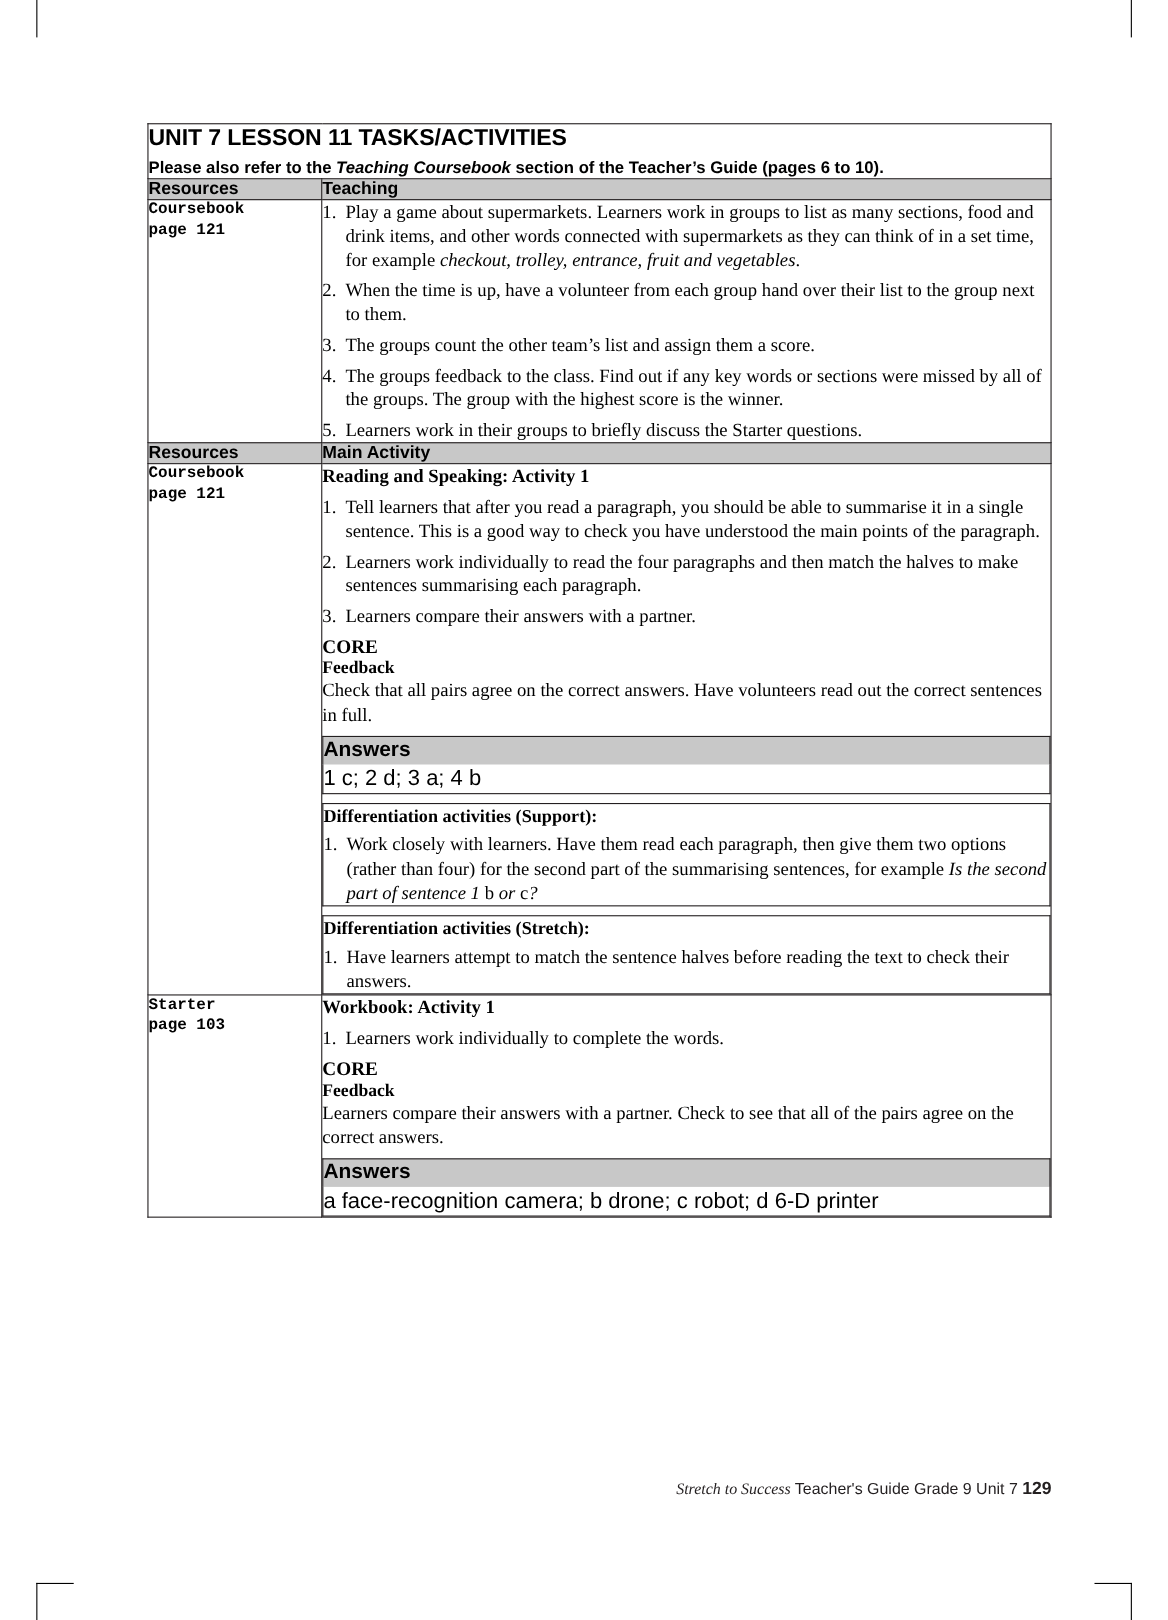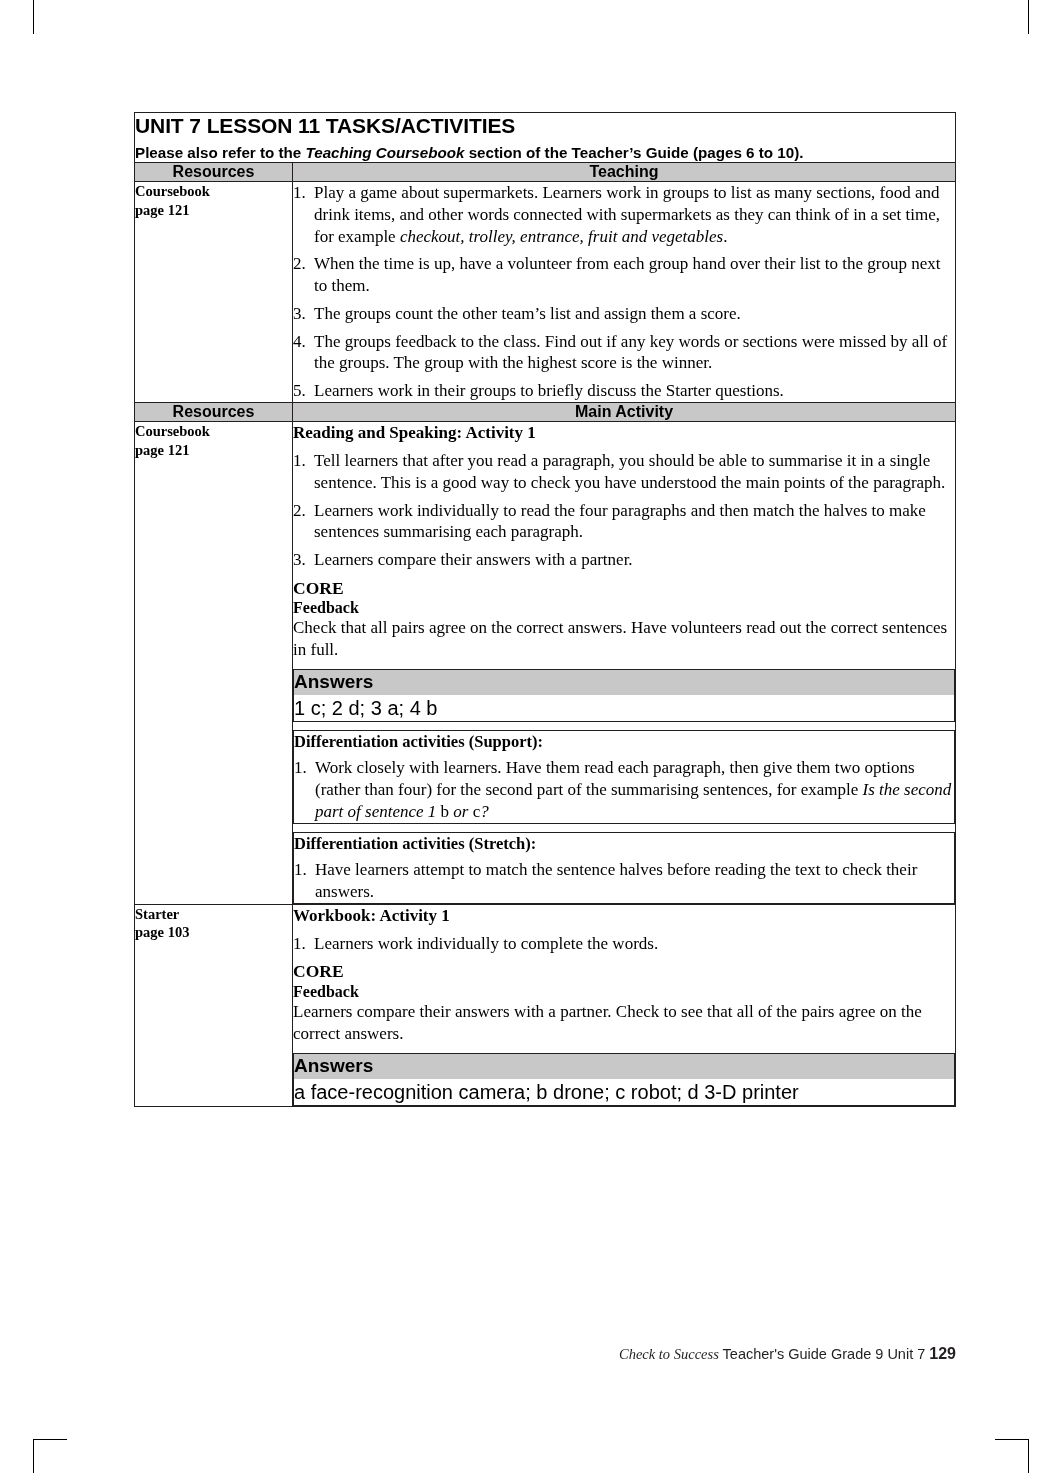--- a/index.html
+++ b/index.html
@@ -59,26 +59,25 @@
     line-height: 1.25;
   }
   .title-sub i { font-style: italic; }
 
   .hdr {
     background: #c8c8c8;
     font-family: "Liberation Sans", sans-serif;
     font-weight: bold;
     font-size: 16px;
     padding: 6px 8px 7px 8px;
-    text-align: center;
   }
 
   .res-cell {
     width: 158px;
-    font-family: Liberation Serif, serif;
+    font-family: Liberation Mono, monospace;
     font-weight: bold;
     font-size: 14.5px;
     line-height: 1.3;
     padding: 9px 8px 10px 8px;
     margin-left: 31px;
   }
 
   .body-cell {
     padding: 9px 10px 10px 10px;
     font-size: 17px;
@@ -295,25 +294,25 @@
           <div class="core">CORE</div>
           <div class="feedback-label">Feedback</div>
           <div class="feedback-text">Learners compare their answers with a partner. Check to see that all of the pairs agree on the correct answers.</div>
 
           <table class="inner">
             <tbody>
                 <tr>
               <td class="ans-hdr">Answers</td>
             </tr>
             <tr>
-              <td class="ans-body">a face-recognition camera; b drone; c robot; d 3-D printer</td>
+              <td class="ans-body">a face-recognition camera; b drone; c robot; d 6-D printer</td>
             </tr>
           </tbody>
             </table>
         </td>
       </tr>
     </tbody>
   </table>
 </div>
 
 <div class="footer">
-  <span class="bk">Check to Success</span><span> Teacher's Guide Grade 9 Unit 7 </span><span class="pg">129</span>
+  <span class="bk">Stretch to Success</span><span> Teacher's Guide Grade 9 Unit 7 </span><span class="pg">129</span>
 </div>
 
 </body></html>

